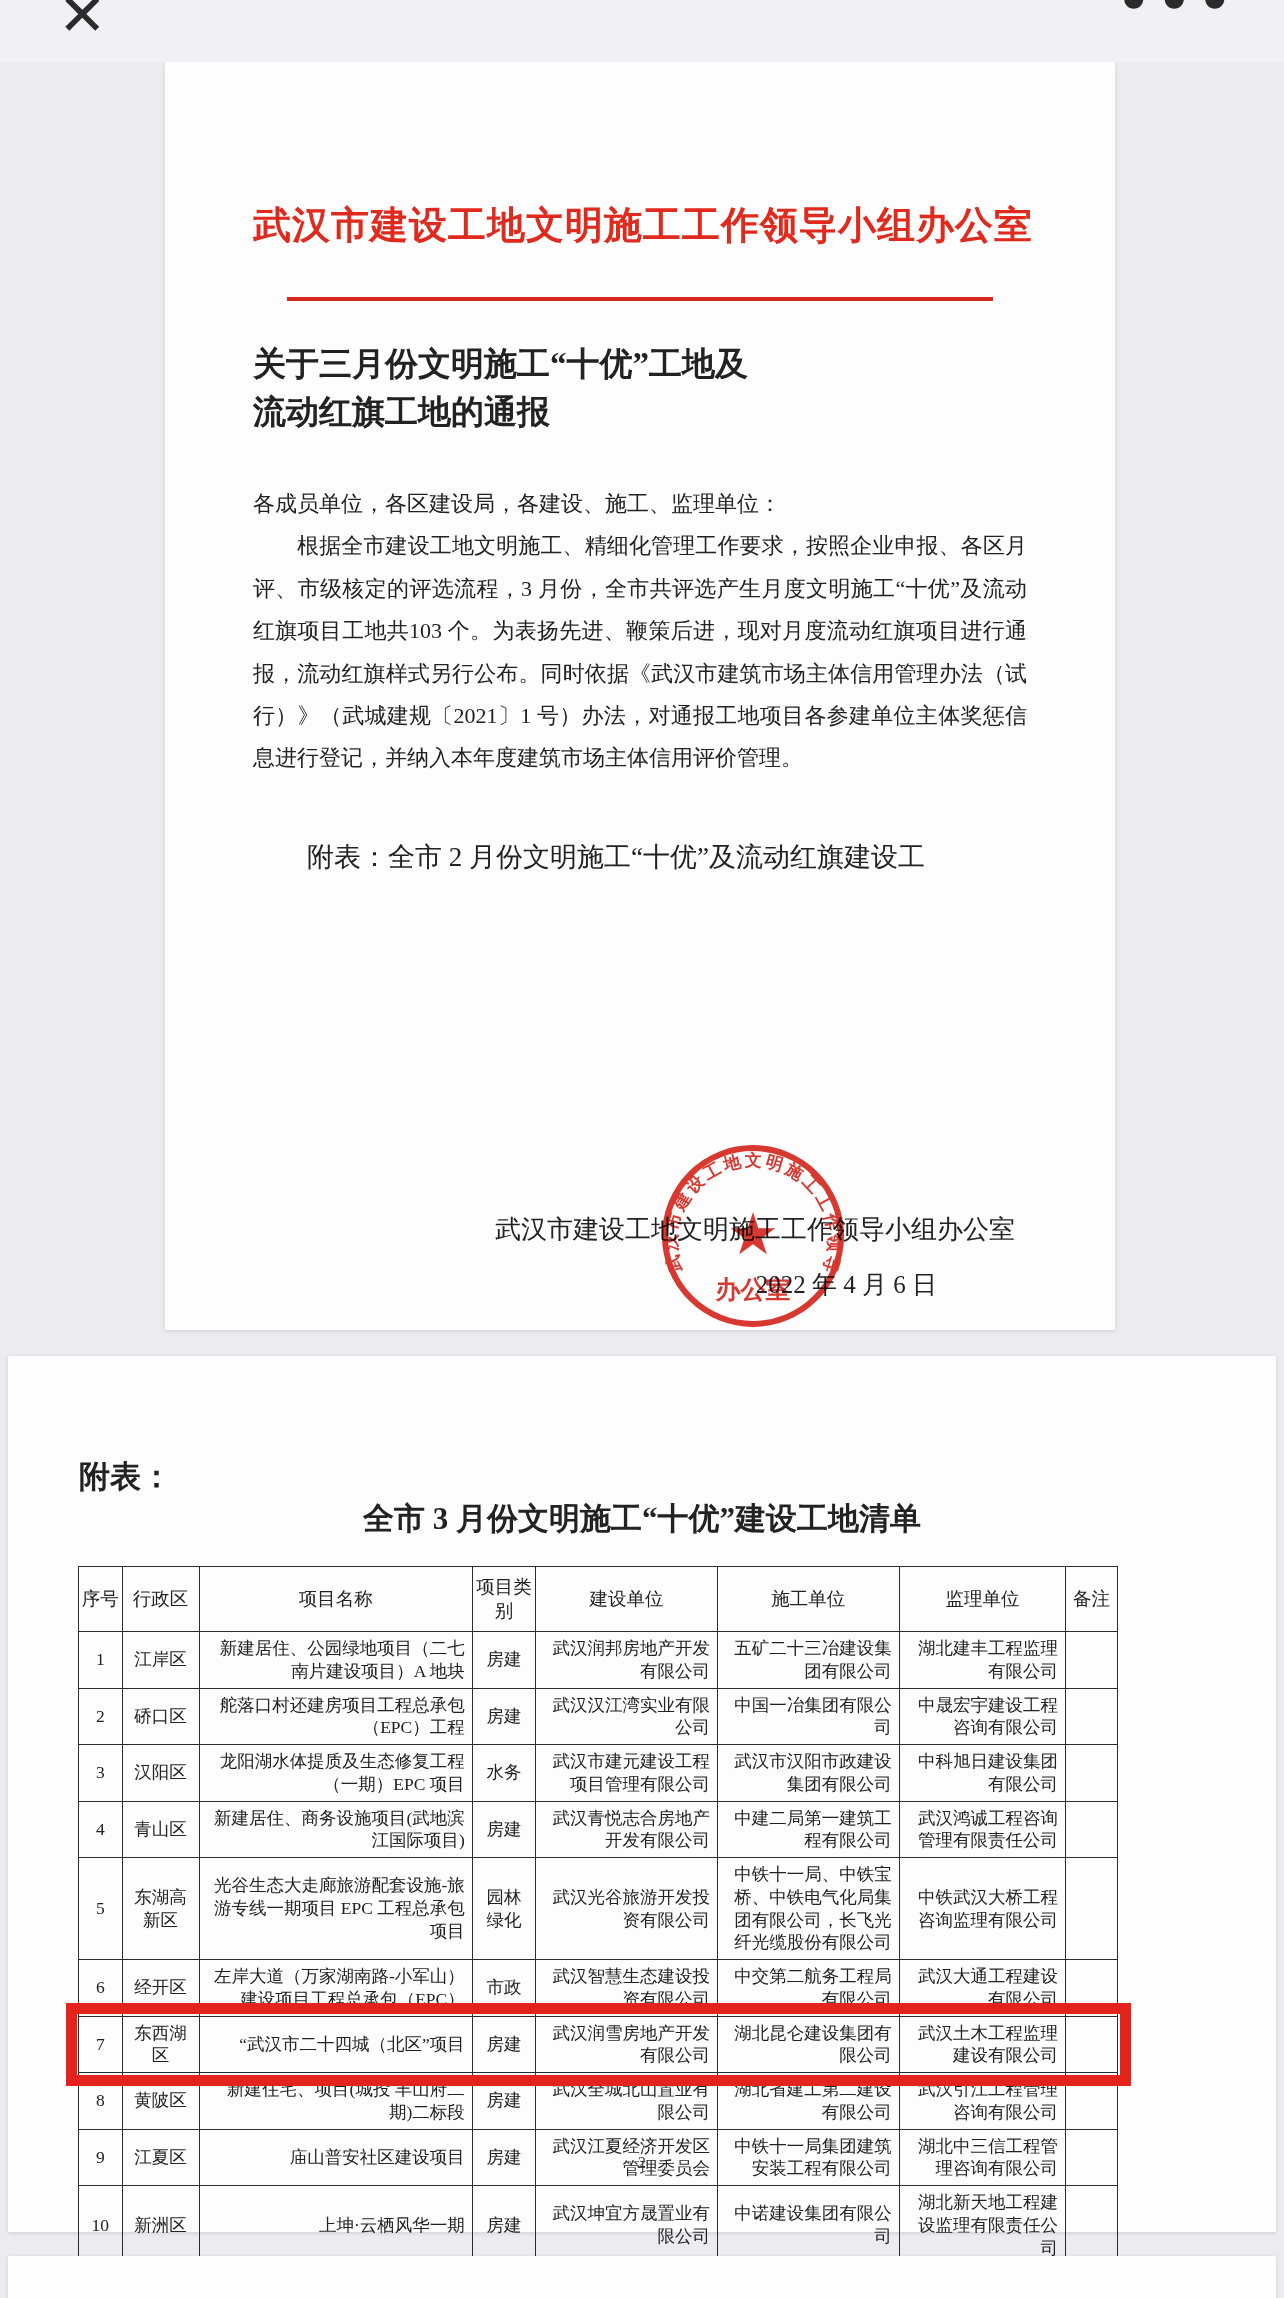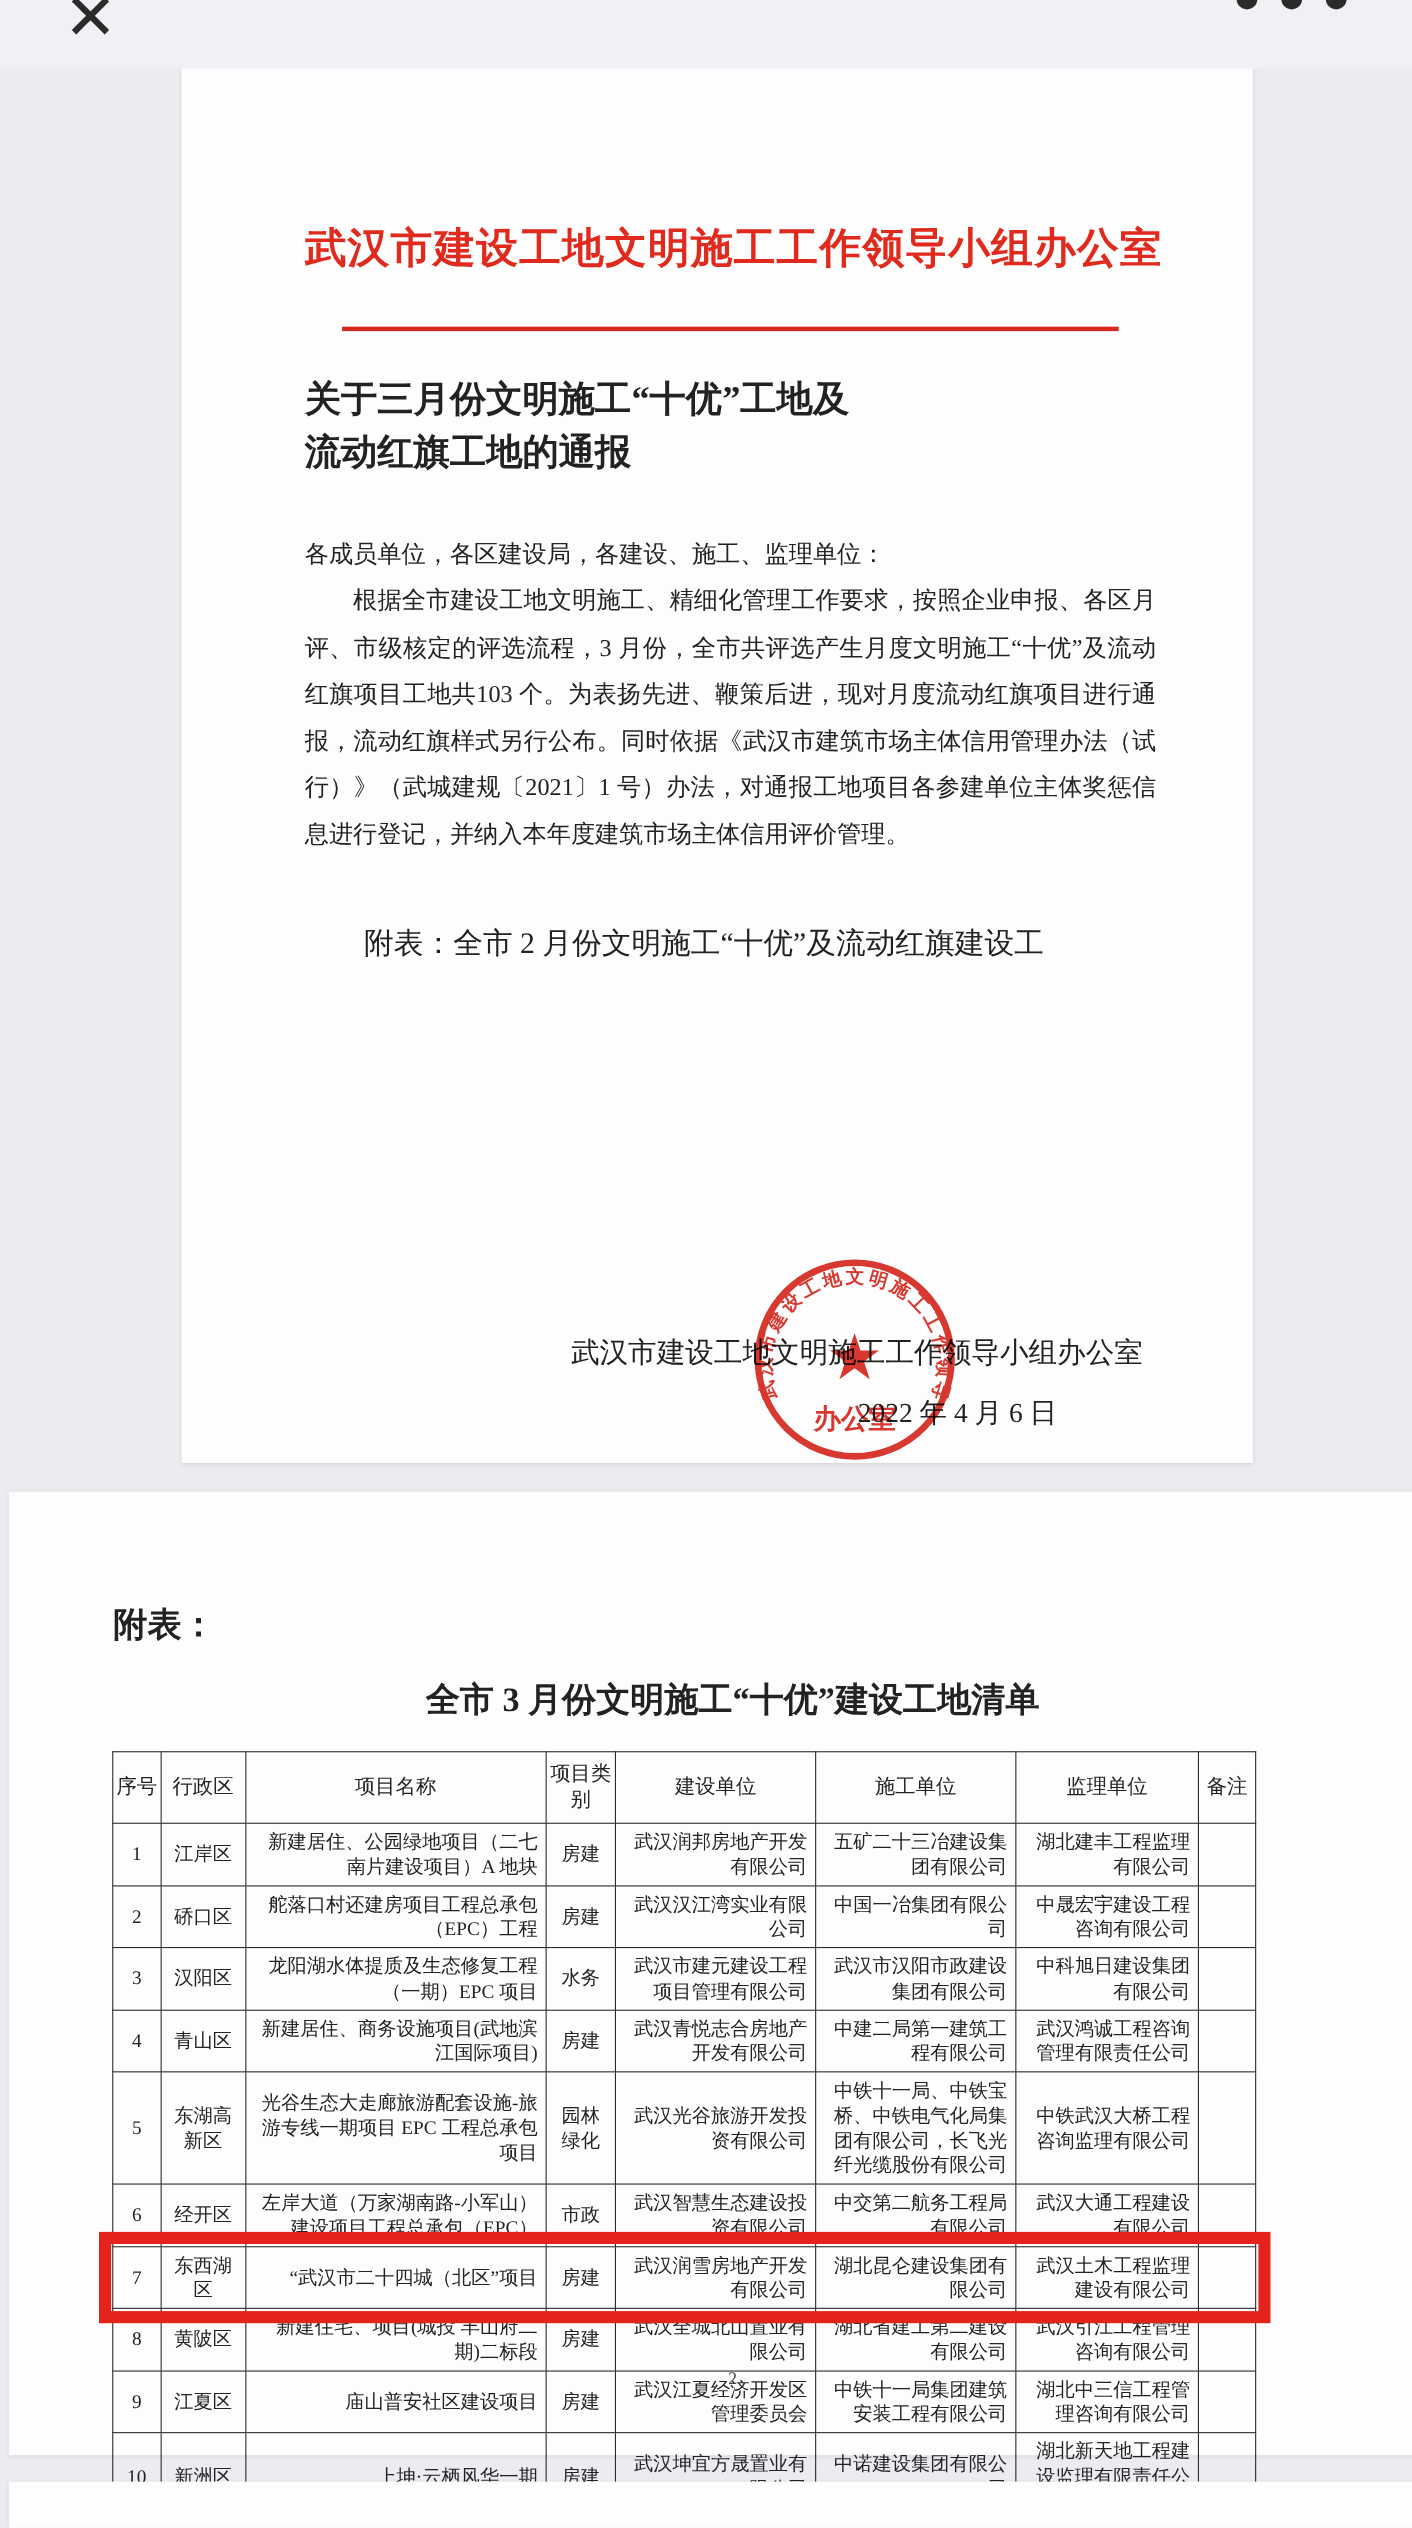--- a/index.html
+++ b/index.html
@@ -9,42 +9,42 @@
     font-family:"Liberation Serif","DejaVu Serif",serif;
     color:#222;
   }
   
   .toolbar{position:absolute;left:0;top:0;width:1284px;height:62px;background:#f1f0f5;z-index:5;}
   .close-x{position:absolute;left:58px;top:-14px;font-size:58px;font-weight:400;color:#2b2b2b;
            font-family:"DejaVu Sans",sans-serif;line-height:1;cursor:pointer;}
   .more-dots{position:absolute;right:46px;top:-26px;font-size:54px;font-weight:bold;color:#2b2b2b;
            font-family:"DejaVu Sans",sans-serif;letter-spacing:6px;line-height:1;cursor:pointer;}
   
-  .page{position:absolute;background:#fdfdfd;box-shadow:0 1px 4px rgba(0,0,0,.12);padding-left:24px;}
+  .page{position:absolute;background:#fdfdfd;box-shadow:0 1px 4px rgba(0,0,0,.12);}
   .page1{left:165px;top:62px;width:950px;height:1268px;}
   .page2{left:8px;top:1356px;width:1268px;height:876px;}
   .page3{left:8px;top:2256px;width:1268px;height:60px;}
   
   .p1-inner{padding:0 88px;position:relative;height:100%;box-sizing:border-box;}
   .letterhead{margin-top:138px;text-align:center;color:#df2a1d;font-size:38px;font-weight:bold;
               letter-spacing:1px;white-space:nowrap;}
   .red-rule{height:4px;background:#d8271c;width:706px;margin:46px auto 0 auto;}
   .doc-title{margin-top:40px;text-align:left;font-size:33px;font-weight:bold;line-height:1.45;}
   .body-text{margin-top:46px;font-size:22px;line-height:1.93;text-align:justify;}
   .body-text .para{text-indent:2em;}
   .attach-line1{margin-top:52px;font-size:27px;text-indent:2em;line-height:1.9;}
   .attach-line2{font-size:27px;margin-left:3.6em;line-height:1.9;}
   .signature{position:absolute;top:1012px;right:100px;font-size:26px;white-space:nowrap;}
   .sig-date{position:absolute;top:1068px;right:178px;font-size:25px;white-space:nowrap;}
   .seal{position:absolute;left:490px;top:938px;mix-blend-mode:multiply;opacity:.93;}
   .pagenum{position:absolute;bottom:58px;left:0;width:100%;text-align:center;font-size:16px;color:#444;}
   
   .p2-inner{padding:0 70px;position:relative;height:100%;box-sizing:border-box;}
   .appendix-label{padding-top:100px;font-size:31px;font-weight:bold;margin-left:1px;}
-  .table-title{text-align:center;font-size:31px;font-weight:bold;margin-top:26px;margin-bottom:26px;}
+  .table-title{text-align:center;font-size:31px;font-weight:bold;margin-bottom:26px;}
   table.roster{border-collapse:collapse;width:1040px;table-layout:fixed;
                font-size:17.5px;line-height:1.3;}
   table.roster th,table.roster td{border:1.5px solid #2c2c2c;padding:5px 7px;vertical-align:middle;
                word-break:break-all;}
   table.roster th{font-weight:normal;font-size:18.5px;text-align:center;padding:8px 2px;}
   td.c0,td.c1,td.c3,td.c7{text-align:center;}
   td.c2,td.c4,td.c5,td.c6{text-align:right;}
   col.c0{width:4.2%;}col.c1{width:7.4%;}col.c2{width:26.3%;}col.c3{width:6.1%;}
   col.c4{width:17.5%;}col.c5{width:17.5%;}col.c6{width:16%;}col.c7{width:5%;}
   tr.hl{outline:11px solid #e4241c;outline-offset:2px;}

